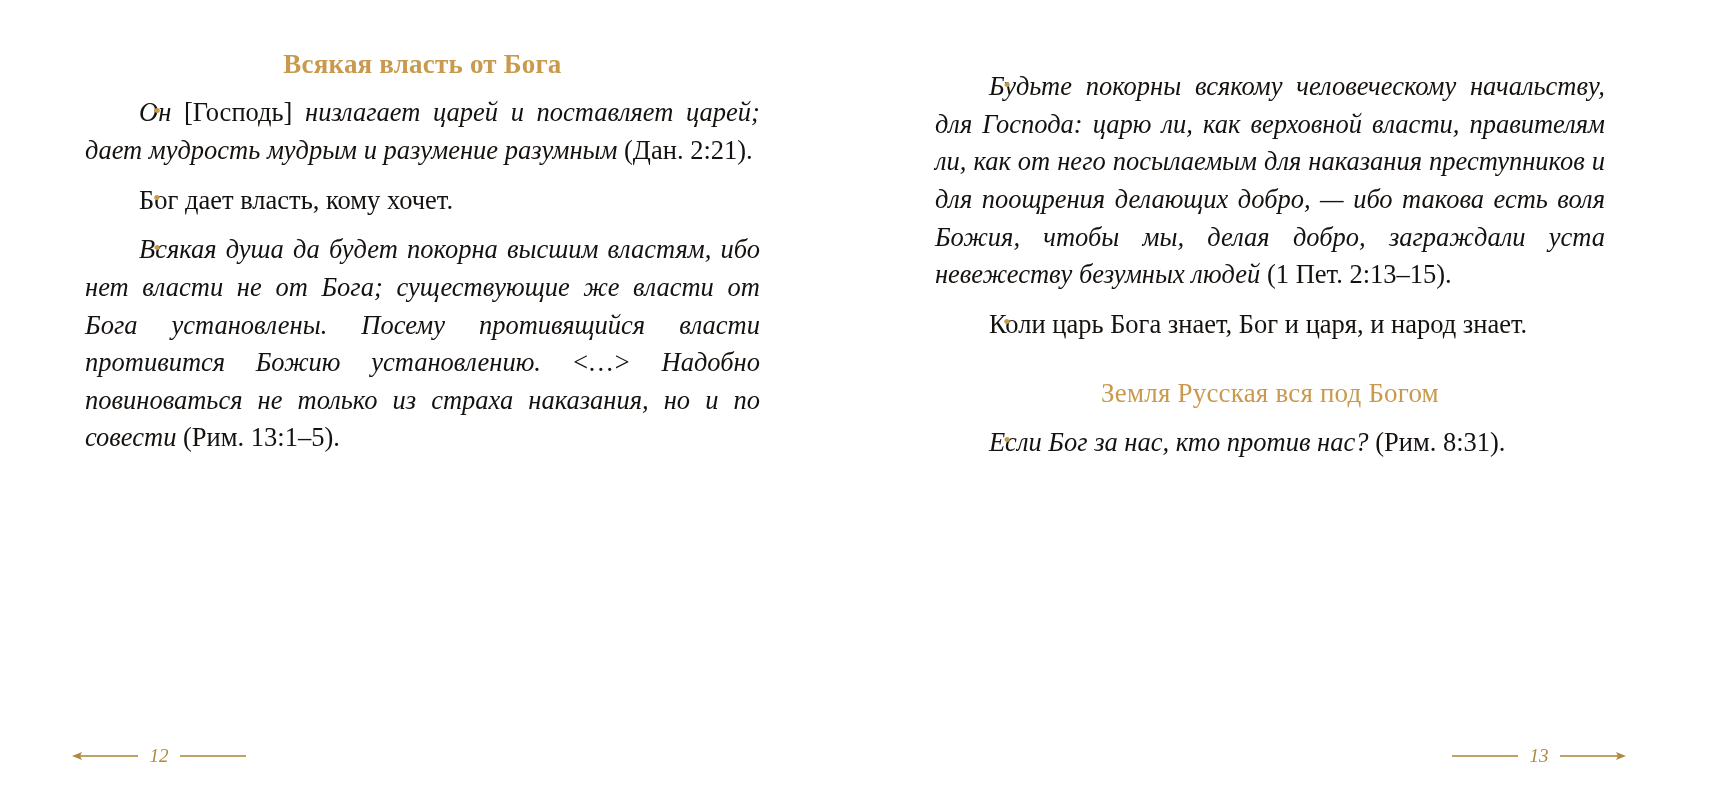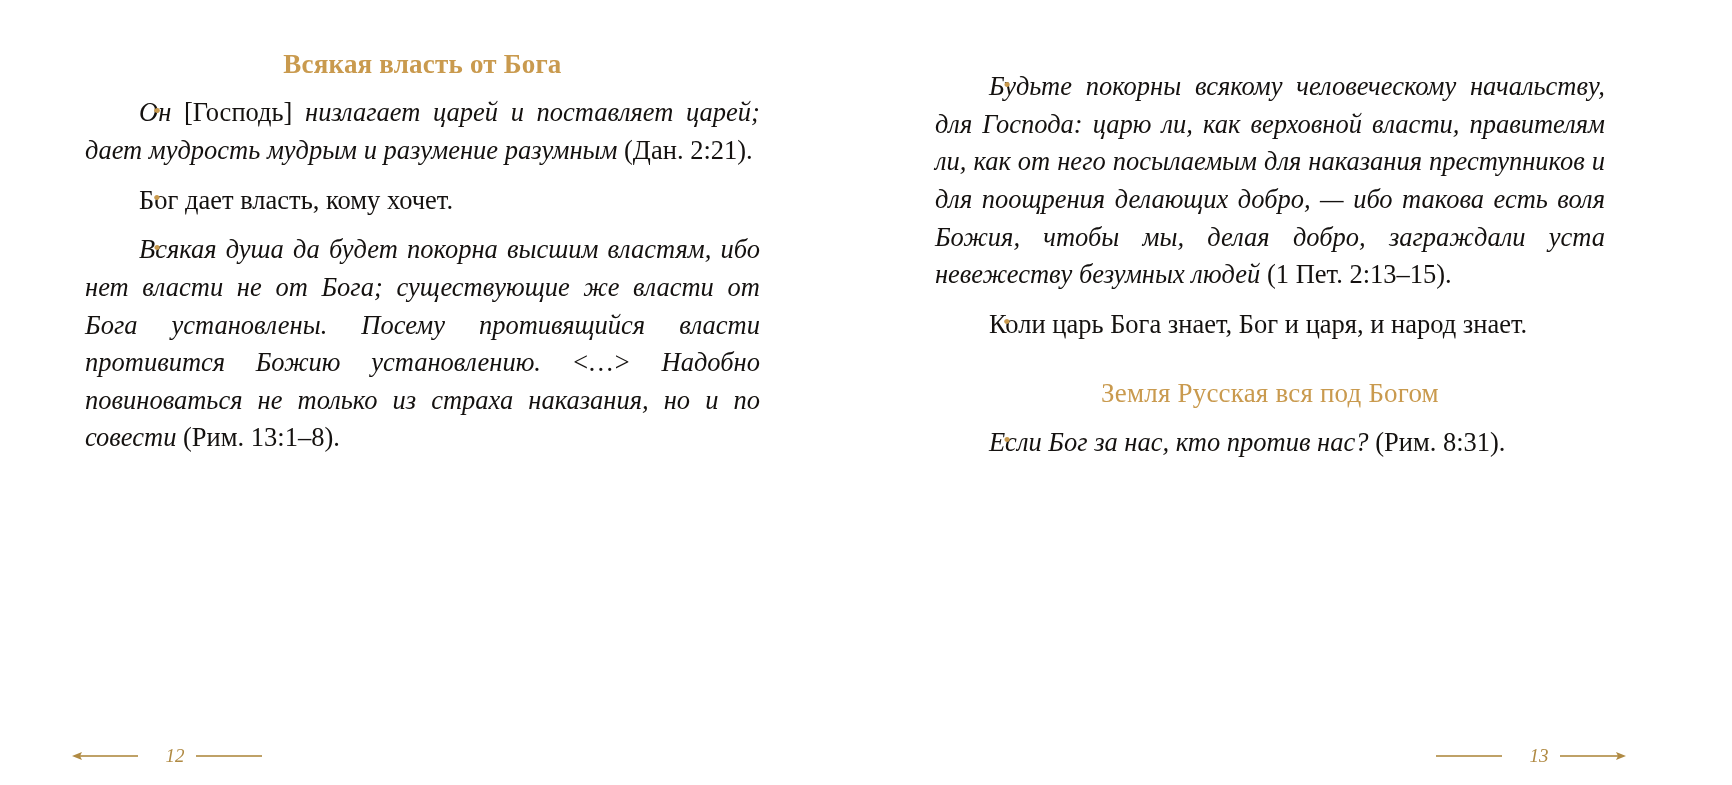--- a/index.html
+++ b/index.html
@@ -95,21 +95,20 @@
   .footer-right {
     right: 72px;
   }
   .arrow-rule {
     display: block;
   }
   .pagenum {
     min-width: 26px;
     text-align: center;
     color: #b08a43;
-    margin-left: 16px;
   }
 </style>
 </head>
 <body>
 
 <div class="spread">
 
   <div class="page page-left">
 
     <h2 class="heading">Всякая власть от Бога</h2>
@@ -120,21 +119,21 @@
 
     <p class="para italic last-line-left">
       <span class="bullet">•</span><span>Он</span><span class="roman"> [Господь] </span><span>низлагает царей и поставляет царей; дает мудрость мудрым и разумение разумным</span><span class="roman"> (Дан. 2:21).</span>
     </p>
 
     <p class="para">
       <span class="bullet">•</span><span>Бог дает власть, кому хочет.</span>
     </p>
 
     <p class="para italic last-line-left">
-      <span class="bullet">•</span><span>Всякая душа да будет покорна высшим властям, ибо нет власти не от Бога; существующие же власти от Бога установлены. Посему противящийся власти противится Божию установлению. &lt;…&gt; Надобно повиноваться не только из страха наказания, но и по совести</span><span class="roman"> (Рим. 13:1–8).</span>
+      <span class="bullet">•</span><span>Всякая душа да будет покорна высшим властям, ибо нет власти не от Бога; существующие же власти от Бога установлены. Посему противящийся власти противится Божию установлению. &lt;…&gt; Надобно повиноваться не только из страха наказания, но и по совести</span><span class="roman"> (Рим. 13:1–5).</span>
     </p>
 
     <div class="footer footer-left">
       <svg class="arrow-rule" width="70" height="12" viewBox="0 0 70 12">
         <path d="M2 6 L12 2 L10 6 L12 10 Z" fill="#b08a43"></path>
         <rect x="10" y="5.2" width="58" height="1.6" fill="#b08a43"></rect>
       </svg>
       <span class="pagenum">12</span>
       <svg class="arrow-rule" width="70" height="12" viewBox="0 0 70 12">
         <rect x="2" y="5.2" width="66" height="1.6" fill="#b08a43"></rect>

